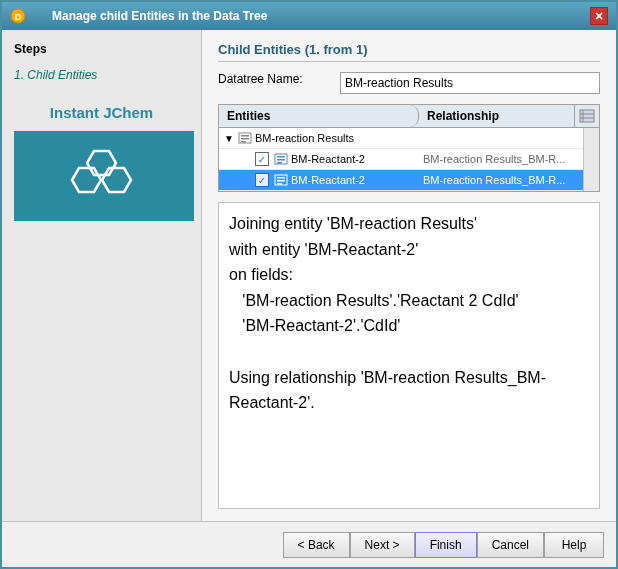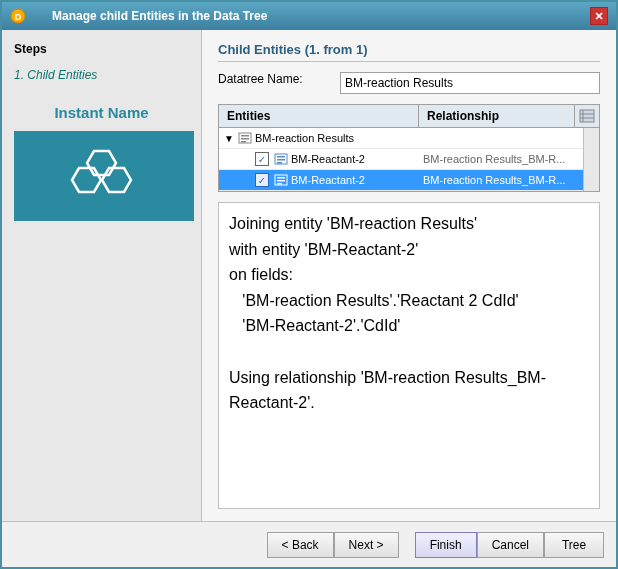--- a/index.html
+++ b/index.html
@@ -125,20 +125,21 @@
       border-bottom: 1px solid #a0a0a0;
     }
     .table-header-cell {
       padding: 4px 8px;
       font-size: 12px;
       font-weight: bold;
       border-right: 1px solid #a0a0a0;
     }
     .table-header-cell:first-child {
       width: 200px;
+      border-radius: 9px;
     }
     .table-header-cell:nth-child(2) {
       flex: 1;
     }
     .table-header-icon {
       width: 24px;
       border-right: none;
       display: flex;
       align-items: center;
       justify-content: center;
@@ -246,21 +247,20 @@
       padding: 0 14px;
       border: 1px solid #a0a0a0;
       background: linear-gradient(to bottom, #f8f8f8, #e0e0e0);
       font-size: 12px;
       cursor: pointer;
       min-width: 60px;
     }
     .footer-btn.primary {
       background: linear-gradient(to bottom, #f0f0ff, #d8d8f0);
       border: 1px solid #8080c0;
-      margin-left: 16px;
     }
     .scrollbar-placeholder {
       width: 16px;
       background: #e8e8e8;
       border-left: 1px solid #c0c0c0;
       position: absolute;
       right: 0;
       top: 0;
       bottom: 0;
     }
@@ -286,21 +286,21 @@
       <span class="title-text">Manage child Entities in the Data Tree</span>
     </div>
     <div class="close-btn">✕</div>
   </div>
 
   <div class="dialog-body">
 
     <div class="sidebar">
       <div class="sidebar-title">Steps</div>
       <div class="sidebar-step">1.   Child Entities</div>
-      <div class="brand-name">Instant Name</div>
+      <div class="brand-name">Instant JChem</div>
       <div class="brand-logo">
         <svg width="70" height="60" viewBox="0 0 70 60">
 
           <polygon points="25,5 40,5 47,17 40,29 25,29 18,17" fill="none" stroke="white" stroke-width="2.5"></polygon>
           <polygon points="10,22 25,22 32,34 25,46 10,46 3,34" fill="none" stroke="white" stroke-width="2.5"></polygon>
           <polygon points="40,22 55,22 62,34 55,46 40,46 33,34" fill="none" stroke="white" stroke-width="2.5"></polygon>
         </svg>
       </div>
     </div>
 
@@ -385,15 +385,15 @@
         <span>Joining entity 'BM-reaction Results'<br>with entity 'BM-Reactant-2'<br>on fields:<br>&nbsp;&nbsp;&nbsp;'BM-reaction Results'.'Reactant 2 CdId'<br>&nbsp;&nbsp;&nbsp;'BM-Reactant-2'.'CdId'<br><br>Using relationship 'BM-reaction Results_BM-Reactant-2'.</span>
       </div>
     </div>
   </div>
 
   <div class="dialog-footer">
     <button class="footer-btn">&lt; Back</button>
     <button class="footer-btn">Next &gt;</button>
     <button class="footer-btn primary">Finish</button>
     <button class="footer-btn">Cancel</button>
-    <button class="footer-btn">Tree</button>
+    <button class="footer-btn">Help</button>
   </div>
 </div>
 
 </body></html>

